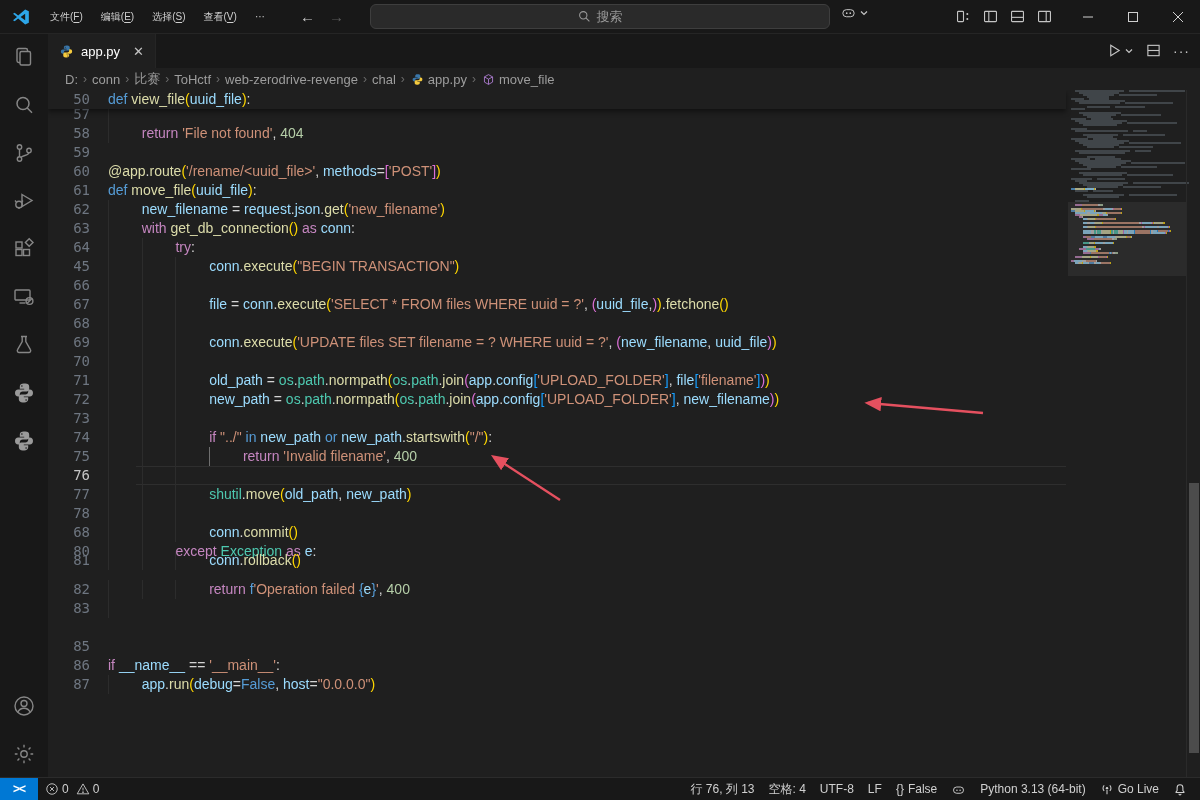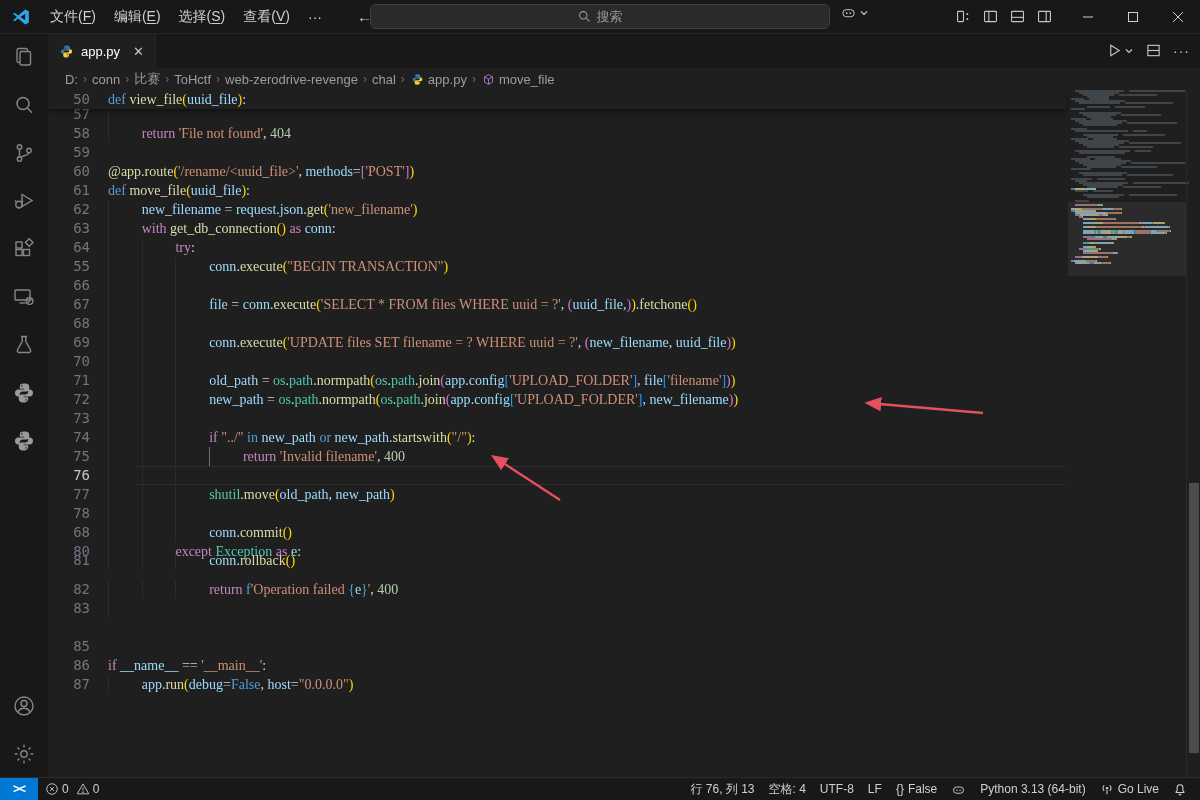--- a/index.html
+++ b/index.html
@@ -2,21 +2,21 @@
 <html><head>
 <meta charset="utf-8">
 <style>
   html,body{margin:0;padding:0;background:#000;}
   #window{position:relative;width:1200px;height:800px;background:#1f1f1f;overflow:hidden;
           font-family:"Liberation Sans",sans-serif;color:#ccc;-webkit-font-smoothing:antialiased;}
   
   .titlebar{position:absolute;left:0;top:0;width:1200px;height:33px;background:#181818;
             border-bottom:1px solid #252525;display:flex;align-items:center;z-index:40;}
   .vscode-logo{width:20px;height:20px;margin:0 10px 0 11px;}
-  .menu-item{font-size:14px;color:#cfcfcf;padding:3px 9px;border-radius:5px;white-space:nowrap;}
+  .menu-item{font-size:10px;color:#cfcfcf;padding:3px 9px;border-radius:5px;white-space:nowrap;}
   .menu-item u{text-decoration:underline;text-underline-offset:2px;}
   .nav-arrows{display:flex;gap:14px;margin-left:26px;font-size:15px;}
   .nav-arrows .fwd{color:#5c5c5c;}
   .cmd-center{position:absolute;left:50%;top:4px;transform:translateX(-50%);width:458px;height:23px;
               background:#2a2a2a;border:1px solid #3e3e3e;border-radius:6px;display:flex;
               align-items:center;justify-content:center;gap:6px;color:#9a9a9a;font-size:13px;}
   .copilot-wrap{position:absolute;left:calc(50% + 240px);top:4px;display:flex;align-items:center;gap:2px;color:#c5c5c5;}
   .layout-icons{position:absolute;right:147px;top:0;height:33px;display:flex;align-items:center;gap:10px;}
   .win-controls{position:absolute;right:0;top:0;height:33px;display:flex;}
   .win-btn{width:45px;height:33px;display:flex;align-items:center;justify-content:center;}
@@ -36,21 +36,21 @@
   .ab-item{width:48px;height:48px;display:flex;align-items:center;justify-content:center;color:#868686;}
   .ab-bottom{position:absolute;bottom:0;left:0;}
   
   .editor{position:absolute;left:48px;top:90px;right:0;bottom:22px;background:#1f1f1f;overflow:hidden;}
   .crow{position:absolute;left:0;width:1018px;height:19px;}
   .lnum{position:absolute;left:0;width:42px;text-align:right;color:#6e7681;
         font-family:"DejaVu Sans Mono",monospace;font-size:14px;line-height:19px;}
   .crow.cur .lnum{color:#c6c6c6;}
   .curbox{position:absolute;left:88px;right:0;top:0;height:17px;border-top:1px solid #2e2e2e;border-bottom:1px solid #2e2e2e;}
   .ctext{position:absolute;left:60px;top:0;white-space:pre;color:#d4d4d4;
-         font-family:Liberation Serif, serif;font-size:14px;line-height:19px;}
+         font-family:Liberation Sans, sans-serif;font-size:14px;line-height:19px;}
   .iguide{position:absolute;top:0;height:19px;width:1px;background:#2c2c2c;}
   .iguide.hg{background:#6f6f6f;}
   .sticky{position:absolute;left:0;top:0;width:1018px;height:19px;background:#1f1f1f;z-index:10;
           box-shadow:0 3px 5px rgba(0,0,0,.45);}
   .tk-kc{color:var(--tk-kc);} .tk-kb{color:var(--tk-kb);} .tk-fn{color:var(--tk-fn);}
   .tk-v{color:var(--tk-v);}  .tk-s{color:var(--tk-s);}  .tk-n{color:var(--tk-n);}
   .tk-cl{color:var(--tk-cl);}.tk-p{color:var(--tk-p);}  .tk-b1{color:var(--tk-b1);}
   .tk-b2{color:var(--tk-b2);}.tk-b3{color:var(--tk-b3);}
   
   .minimap{position:absolute;left:1020px;top:0;width:118px;bottom:0;background:#1f1f1f;}
@@ -308,21 +308,21 @@
         <div class="crow" style="top: 148px;">
           <i class="iguide" style="left: 60px;"></i>
           <i class="iguide" style="left: 93.72px;"></i>
           <span class="lnum">64</span>
           <span class="ctext" style="padding-left: 67.44px;"><span class="tk-kc">try</span><span class="tk-p">:</span></span>
         </div>
         <div class="crow" style="top: 167px;">
           <i class="iguide" style="left: 60px;"></i>
           <i class="iguide" style="left: 93.72px;"></i>
           <i class="iguide" style="left: 127.44px;"></i>
-          <span class="lnum">55</span>
+          <span class="lnum">45</span>
           <span class="ctext" style="padding-left: 101.16px;"><span class="tk-v">conn</span><span class="tk-p">.</span><span class="tk-fn">execute</span><span class="tk-b1">(</span><span class="tk-s">"BEGIN TRANSACTION"</span><span class="tk-b1">)</span></span>
         </div>
         <div class="crow" style="top: 186px;">
           <i class="iguide" style="left: 60px;"></i>
           <i class="iguide" style="left: 93.72px;"></i>
           <i class="iguide" style="left: 127.44px;"></i>
           <span class="lnum">66</span>
           <span class="ctext" style="padding-left: 101.16px;"></span>
         </div>
         <div class="crow" style="top: 205px;">

